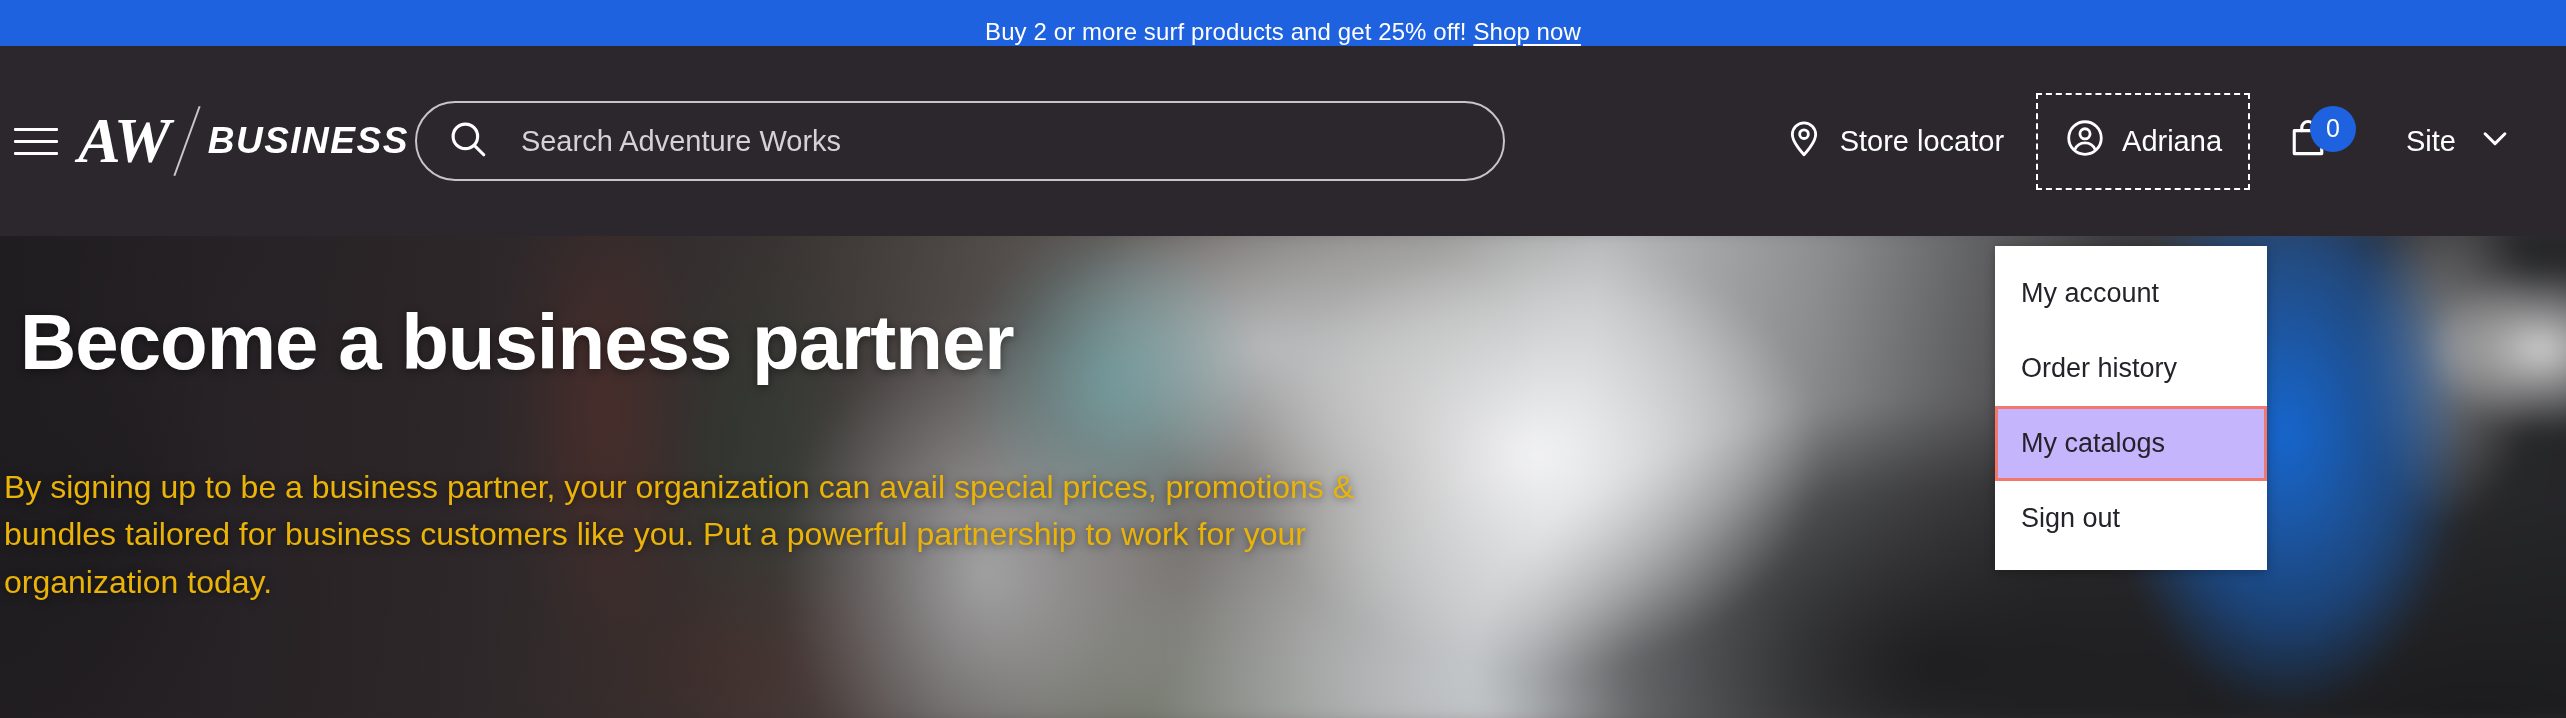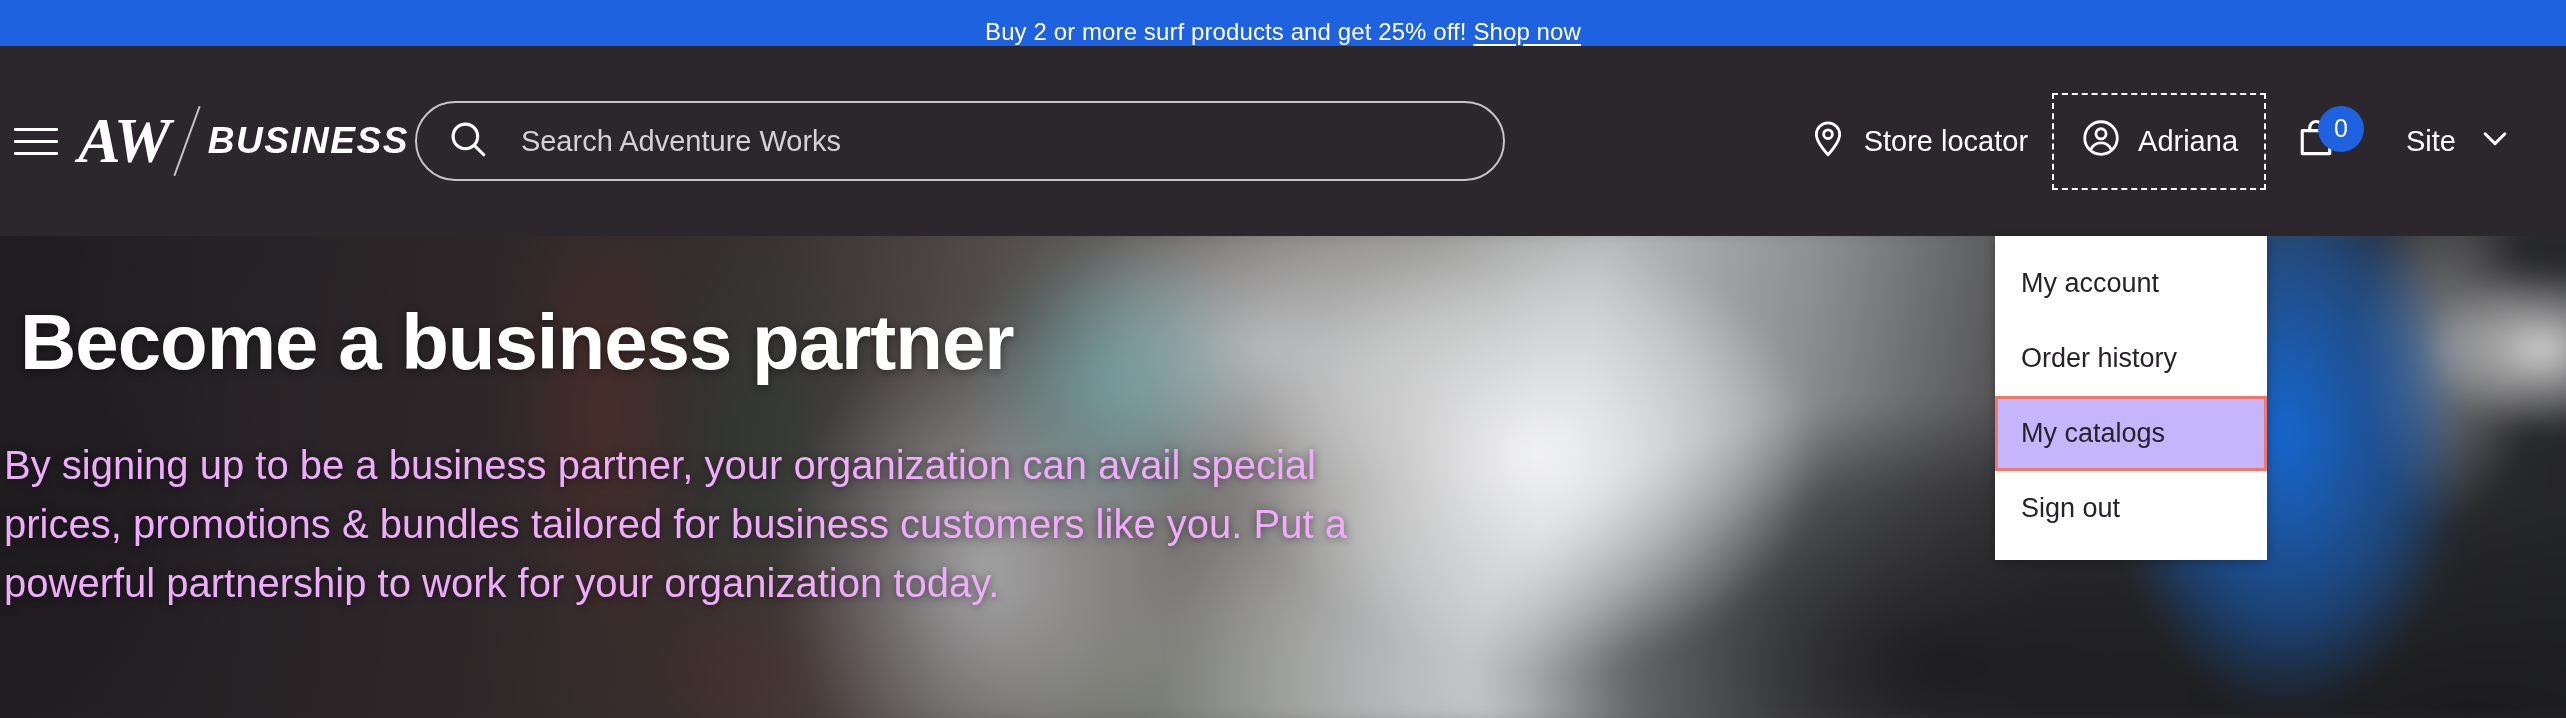--- a/index.html
+++ b/index.html
@@ -94,21 +94,21 @@
     color:#ffffff;
     font-family:"Liberation Sans", sans-serif;
     font-size:29px;
   }
   .search-input::placeholder{ color:#d5d2d7; opacity:1; }
 
   
   .header-nav{
     margin-left:auto;
     display:flex; align-items:center;
-    gap:8px;
+    gap:16px;
     flex:0 0 auto;
   }
   .nav-item{
     display:flex; align-items:center;
     color:#ffffff;
     font-size:29px;
     cursor:pointer;
     padding:14px 18px;
     white-space:nowrap;
   }
@@ -136,21 +136,21 @@
     display:flex; align-items:center; justify-content:center;
     padding:0 6px;
   }
 
   .site-item{ padding-left:26px; }
   .site-item .chev{ margin-left:22px; display:block; }
 
   
   .account-menu{
     position:absolute;
-    top:190px;
+    top:200px;
     left:1995px;
     width:272px;
     background:#ffffff;
     box-shadow:0 2px 10px rgba(0,0,0,.28);
     z-index:60;
     padding:10px 0 14px 0;
   }
   .menu-entry{
     font-size:27px;
     color:#25222A;
@@ -220,23 +220,23 @@
     color:#ffffff;
     font-family:"Liberation Sans", sans-serif;
     font-weight:bold;
     font-size:78px;
     line-height:1.05;
     letter-spacing:-1px;
     text-shadow:0 2px 10px rgba(0,0,0,.45);
     margin-left:16px;
   }
   .hero-body{
-    margin-top:52px;
-    color:#f0abfc;
-    font-size:40px;
+    margin-top:80px;
+    color:#eab308;
+    font-size:32px;
     line-height:1.48;
     max-width:1400px;
     text-shadow:0 1px 8px rgba(0,0,0,.5);
   }
 </style>
 </head>
 <body>
 
 <div class="promo-banner">
   <span class="promo-text">Buy 2 or more surf products and get 25% off! </span>

